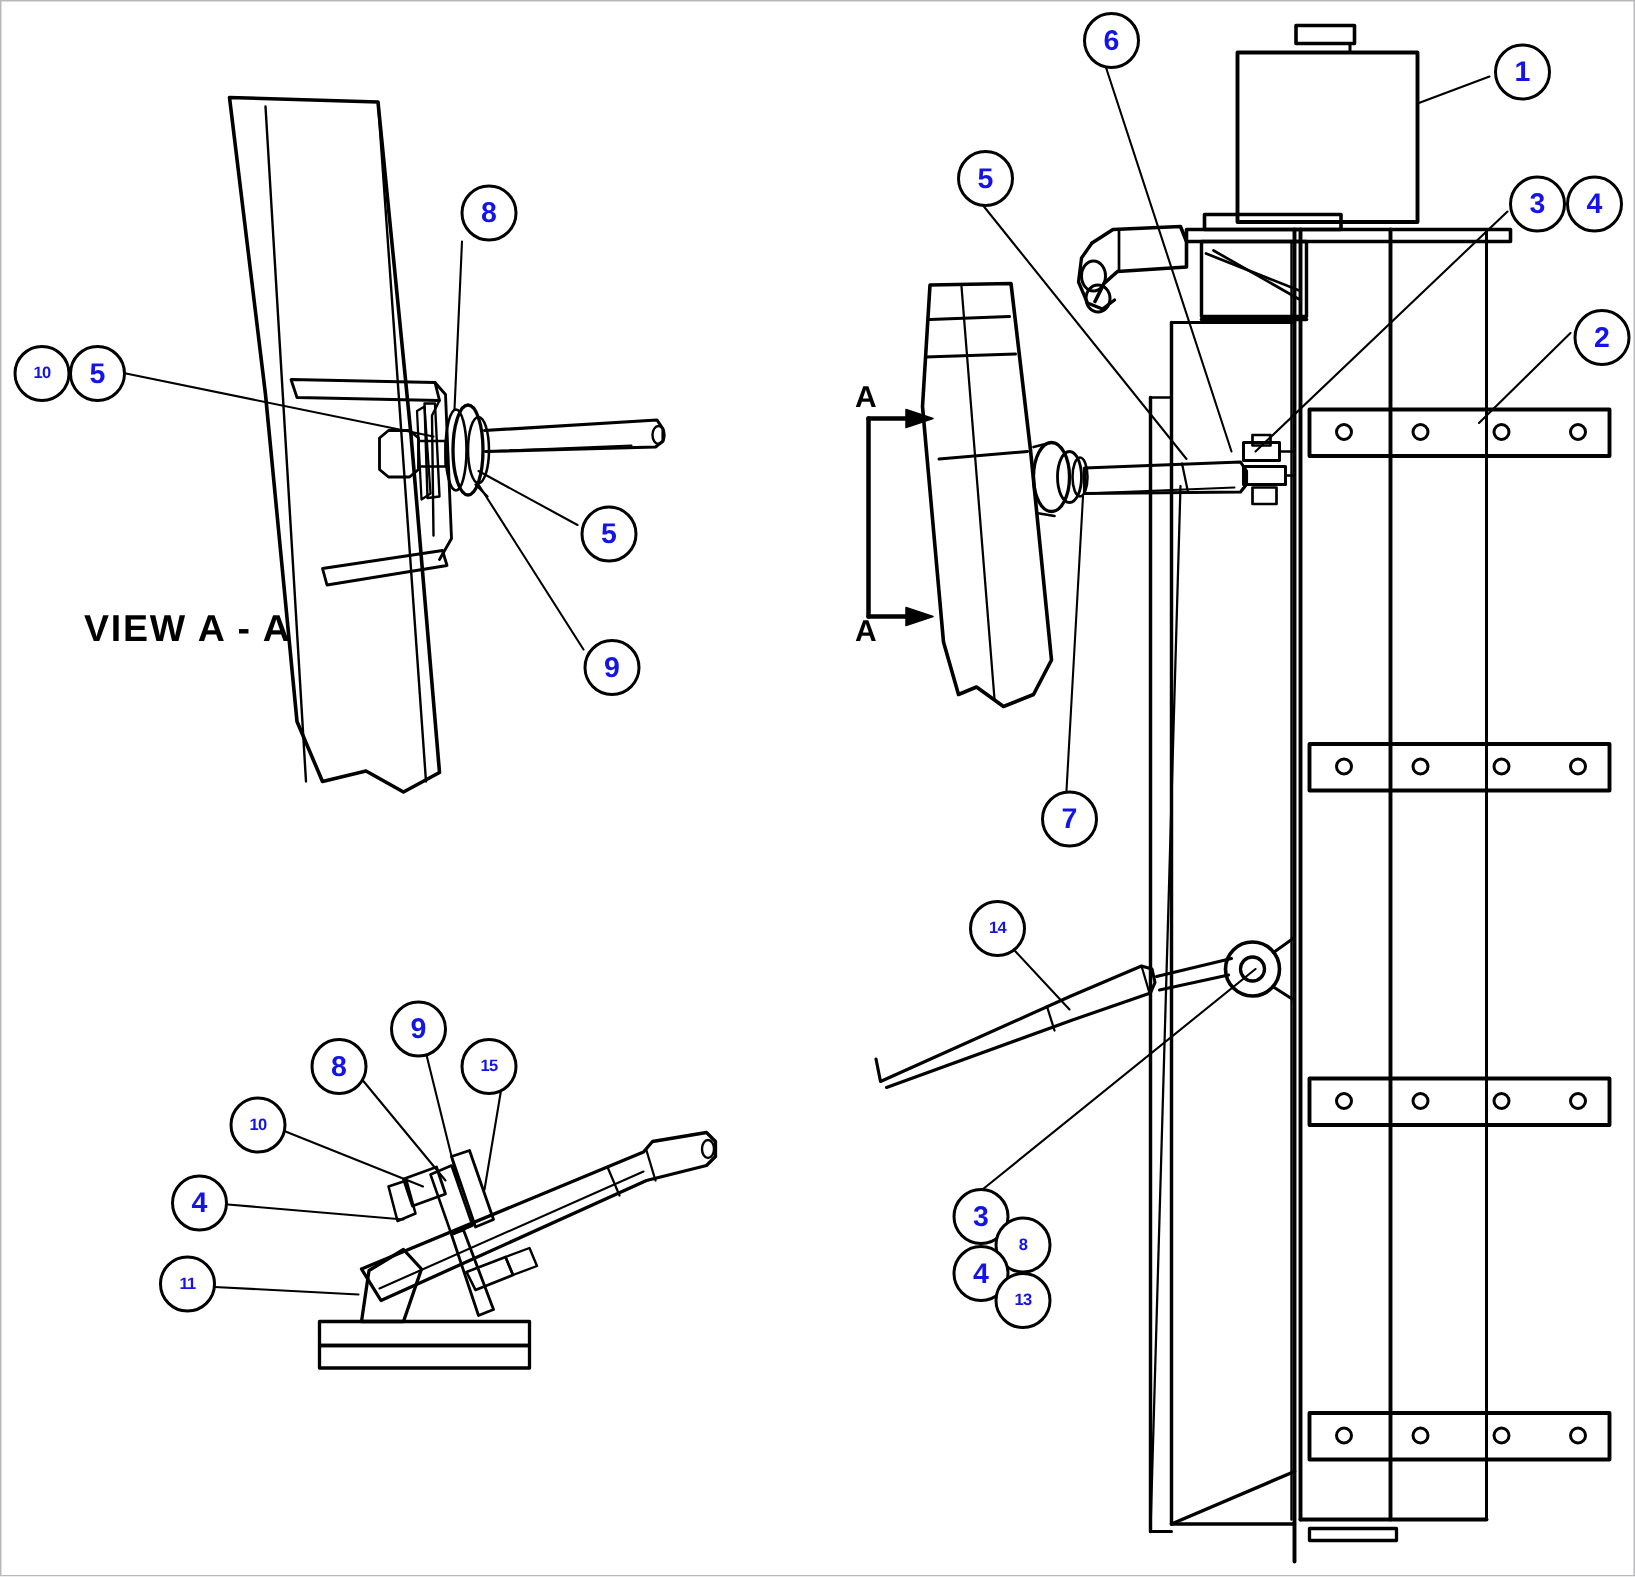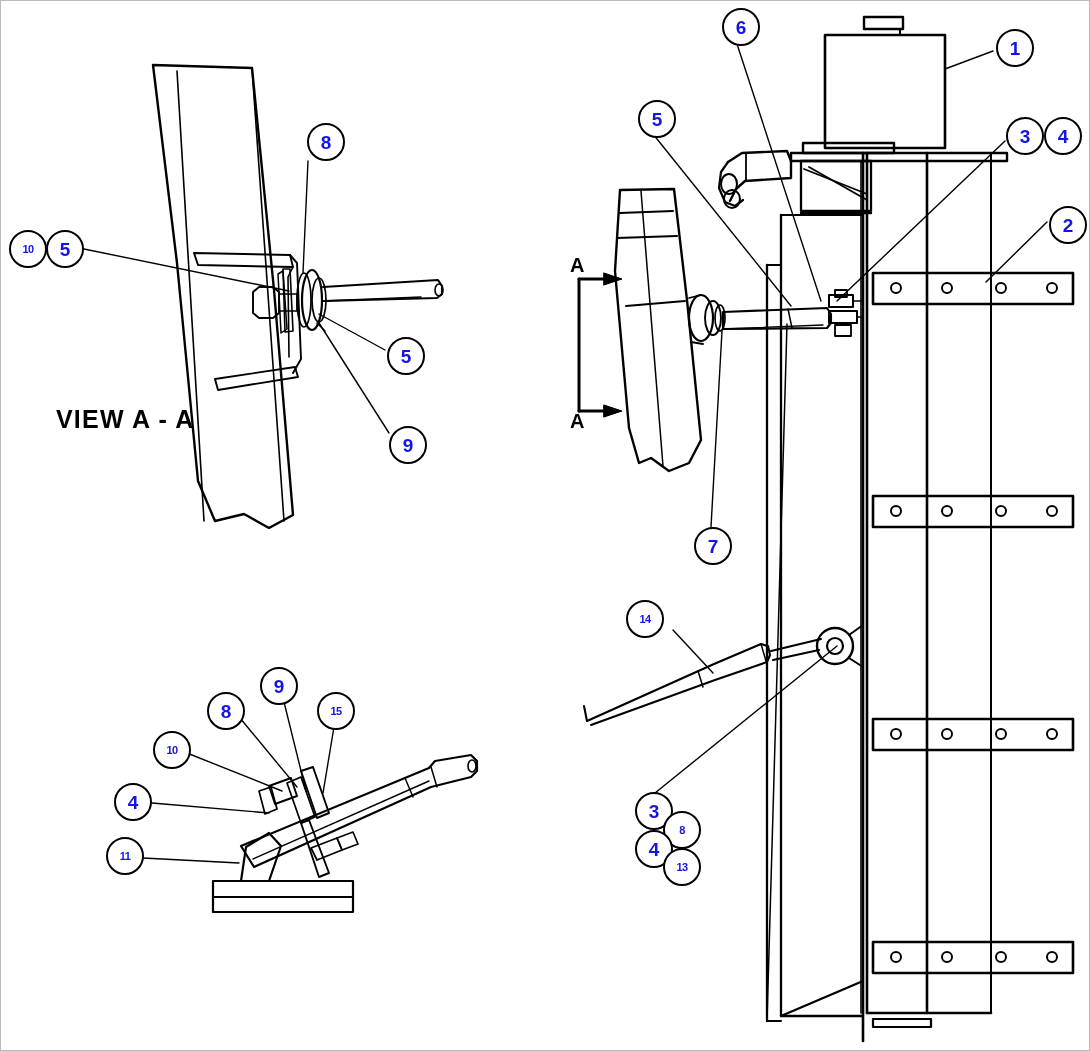--- a/index.html
+++ b/index.html
@@ -257,32 +257,32 @@
   <div class="lbl sec-a" id="sec-a-bot">A</div>
 
   <div class="callout" style="left:306px;top:122px;">8</div>
   <div class="callout two" style="left:8px;top:229px;">10</div>
   <div class="callout" style="left:45px;top:229px;">5</div>
   <div class="callout" style="left:386px;top:336px;">5</div>
   <div class="callout" style="left:388px;top:425px;">9</div>
 
   <div class="callout" style="left:259px;top:666px;">9</div>
   <div class="callout" style="left:206px;top:691px;">8</div>
-  <div class="callout two" style="left:316px;top:691px;">15</div>
+  <div class="callout two" style="left:306px;top:691px;">15</div>
   <div class="callout two" style="left:152px;top:730px;">10</div>
   <div class="callout" style="left:113px;top:782px;">4</div>
   <div class="callout two" style="left:105px;top:836px;">11</div>
 
   <div class="callout" style="left:721px;top:7px;">6</div>
   <div class="callout" style="left:995px;top:28px;">1</div>
   <div class="callout" style="left:637px;top:99px;">5</div>
   <div class="callout" style="left:1005px;top:116px;">3</div>
   <div class="callout" style="left:1043px;top:116px;">4</div>
   <div class="callout" style="left:1048px;top:205px;">2</div>
   <div class="callout" style="left:693px;top:526px;">7</div>
-  <div class="callout two" style="left:625px;top:599px;">14</div>
+  <div class="callout two" style="left:645px;top:599px;">14</div>
 
   <div class="callout" style="left:634px;top:791px;">3</div>
   <div class="callout two" style="left:662px;top:810px;">8</div>
   <div class="callout" style="left:634px;top:829px;">4</div>
   <div class="callout two" style="left:662px;top:847px;text-align:right;">13</div>
 
 </div>
 
 </body></html>

